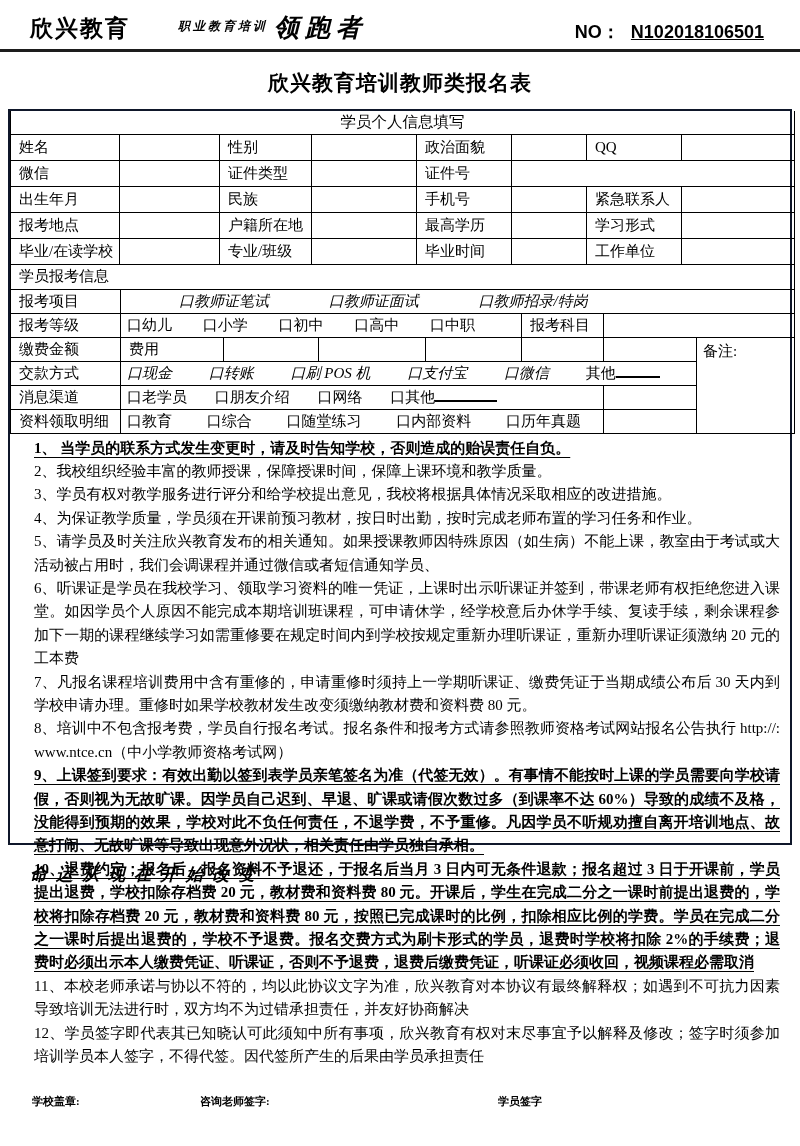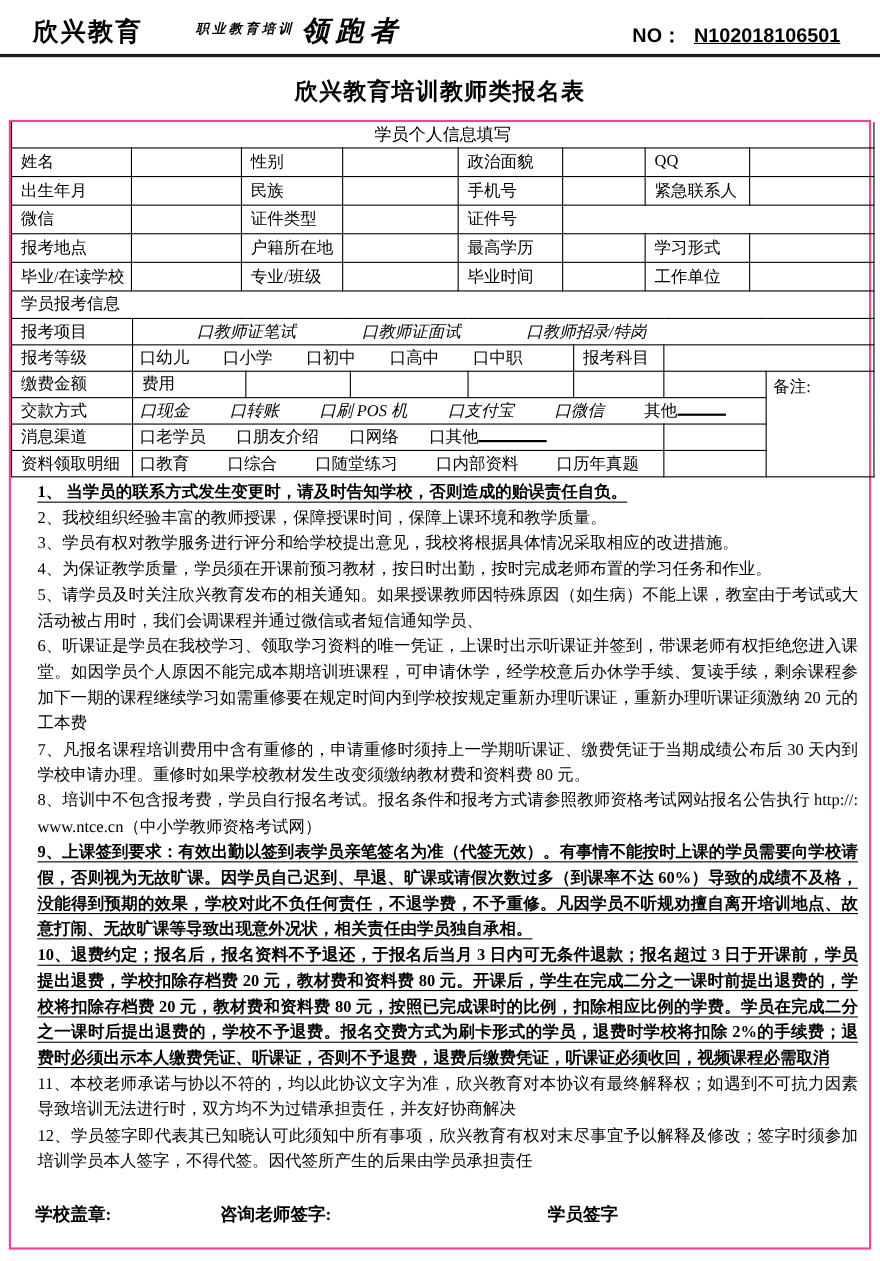--- a/index.html
+++ b/index.html
@@ -17,21 +17,21 @@
   .tagline { margin-left: 48px; margin-top: 2px; white-space: nowrap; }
   .tg-small { font-size: 12px; font-weight: bold; font-style: italic; letter-spacing: 3px; vertical-align: 6px; }
   .tg-large { font-size: 25px; font-weight: bold; font-style: italic; letter-spacing: 6px; margin-left: 2px; }
   .docno { margin-left: auto; font-size: 18px; font-weight: bold; font-family: "Liberation Sans", sans-serif; margin-top: 2px; }
   .no-val { text-decoration: underline; padding: 0 6px; }
   .header-rule { height: 3px; background: #1d1d1d; margin-top: 5px; }
 
   .title { text-align: center; font-size: 21px; font-weight: bold; margin: 17px 0 12px 0; letter-spacing: 1px; }
 
   
-  .form { margin: 0 8px; border: 2px solid #ec4899; height: 1027px; }
+  .form { margin: 0 8px; border: 2px solid #0f172a; height: 736px; }
   table { border-collapse: collapse; width: 100%; table-layout: fixed; }
   td { border: 1px solid #000; font-size: 15px; padding: 1px 6px; height: 26px; overflow: hidden; white-space: nowrap; }
   .t1 tr:first-child td, .t2-first td { border-top: none; }
   .sec-head { text-align: center; height: 23px; font-size: 15.5px; }
   .sec-row { height: 21px; font-size: 15px; padding-left: 8px; }
   .t2 td { height: 24px; }
   .lbl { padding-left: 8px; }
   .note-cell { vertical-align: top; padding-top: 4px; }
 
   .opt { display: inline-block; }
@@ -44,21 +44,21 @@
   .blank-line { display: inline-block; border-bottom: 2px solid #000; height: 15px; }
   .blank-sm { width: 44px; }
   .blank-lg { width: 62px; }
 
   
   .notes { padding: 3px 10px 0 24px; }
   .notes p { margin: 0; font-size: 15px; line-height: 23.4px; white-space: normal; text-align: justify; }
   .notes p.em { font-weight: bold; text-decoration: underline; text-underline-offset: 4px; }
 
   
-  .sig-row { display: flex; padding: 26px 0 0 22px; font-size: 16px; font-weight: bold; }
+  .sig-row { display: flex; padding: 26px 0 0 22px; font-size: 11px; font-weight: bold; }
   .sig-stamp { width: 168px; }
   .sig-advisor { width: 298px; }
 
   
   .slogan {
     margin: 18px 0 0 30px; font-size: 17px; font-weight: bold; font-style: italic;
     letter-spacing: 9px; font-family: "DejaVu Serif", serif;
   }
 </style>
 </head>
@@ -102,36 +102,36 @@
         <td class="lbl">姓名</td>
             <td class="val"></td>
         <td class="lbl">性别</td>
             <td class="val"></td>
         <td class="lbl">政治面貌</td>
             <td class="val"></td>
         <td class="lbl">QQ</td>
             <td class="val"></td>
       </tr>
       <tr>
-        <td class="lbl">出生年月</td>
-            <td class="val"></td>
-        <td class="lbl">民族</td>
-            <td class="val"></td>
-        <td class="lbl">手机号</td>
-            <td class="val"></td>
-        <td class="lbl">紧急联系人</td>
-            <td class="val"></td>
-      </tr>
-      <tr>
         <td class="lbl">微信</td>
             <td class="val"></td>
         <td class="lbl">证件类型</td>
             <td class="val"></td>
         <td class="lbl">证件号</td>
             <td class="val" colspan="3"></td>
+      </tr>
+      <tr>
+        <td class="lbl">出生年月</td>
+            <td class="val"></td>
+        <td class="lbl">民族</td>
+            <td class="val"></td>
+        <td class="lbl">手机号</td>
+            <td class="val"></td>
+        <td class="lbl">紧急联系人</td>
+            <td class="val"></td>
       </tr>
       <tr>
         <td class="lbl">报考地点</td>
             <td class="val"></td>
         <td class="lbl">户籍所在地</td>
             <td class="val"></td>
         <td class="lbl">最高学历</td>
             <td class="val"></td>
         <td class="lbl">学习形式</td>
             <td class="val"></td>

